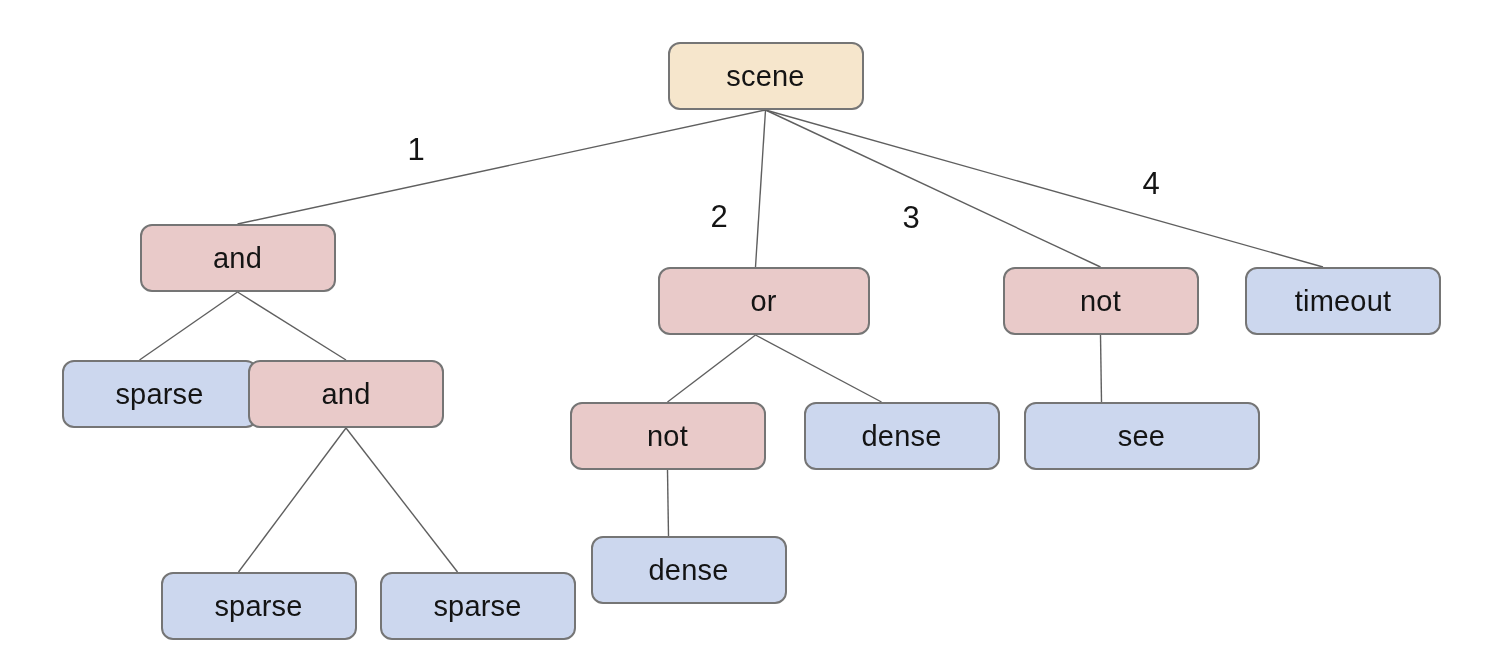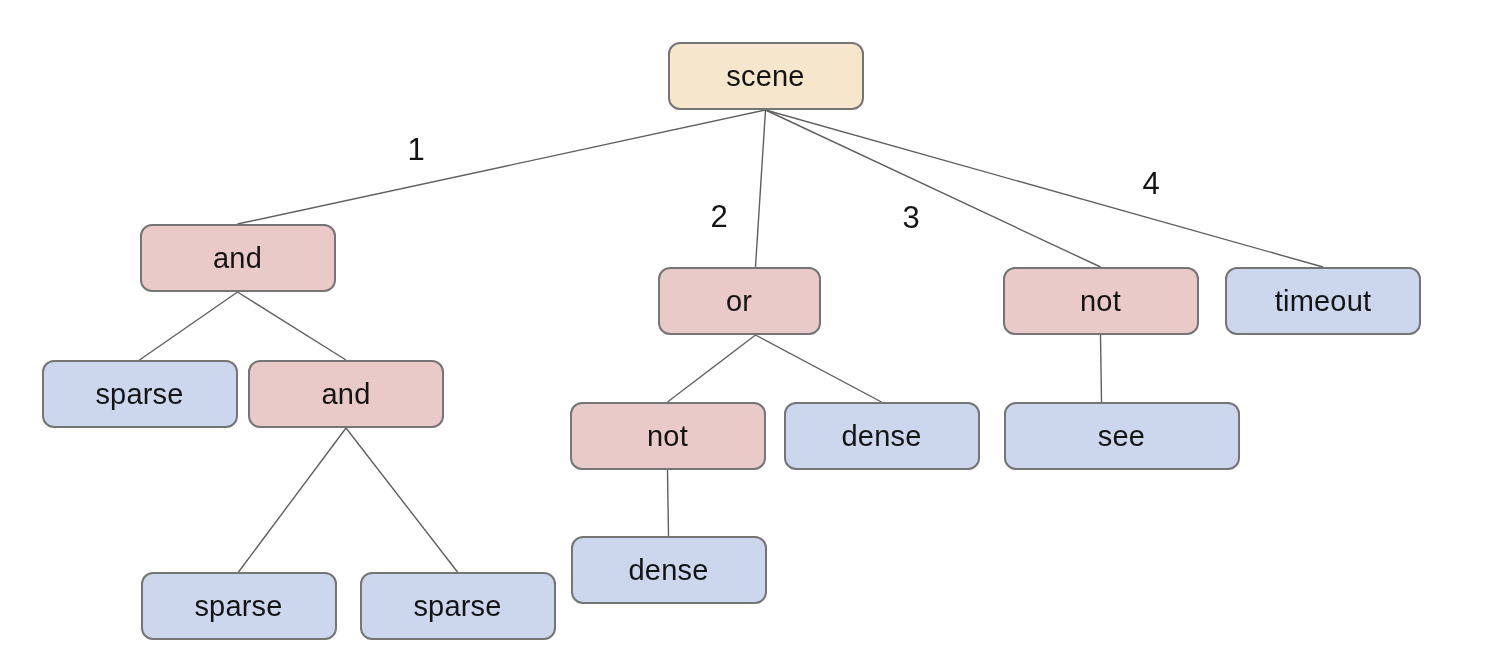--- a/index.html
+++ b/index.html
@@ -32,21 +32,21 @@
     align-items: center;
     justify-content: center;
     font-size: 29px;
     color: #141414;
     letter-spacing: 0.2px;
     line-height: 1;
     user-select: none;
   }
   .node.root     { background: #f6e6cc; }
   .node.operator { background: #e9cac9; }
-  .node.leaf     { background: #ccd7ee; }
+  .node.leaf     { background: #ccd7ee; margin-left: 20px; }
   .edge-label {
     position: absolute;
     transform: translate(-50%, -50%);
     font-size: 31px;
     color: #141414;
     line-height: 1;
     user-select: none;
   }
 </style>
 </head>
@@ -67,21 +67,21 @@
       <line x1="667.5" y1="470" x2="668.5" y2="536" stroke="#5f5f5f" stroke-width="1.4"></line>
       <line x1="1100.5" y1="335" x2="1101.5" y2="402" stroke="#5f5f5f" stroke-width="1.4"></line>
     </svg>
   <div id="nodes-layer">
       <div class="node root" style="left: 667.5px; top: 42px; width: 196px; height: 68px;">
         <span>scene</span>
       </div>
       <div class="node operator" style="left: 139.5px; top: 224px; width: 196px; height: 68px;">
         <span>and</span>
       </div>
-      <div class="node operator" style="left: 657.5px; top: 267px; width: 163px; height: 68px;">
+      <div class="node operator" style="left: 657.5px; top: 267px; width: 212px; height: 68px;">
         <span>or</span>
       </div>
       <div class="node operator" style="left: 1002.5px; top: 267px; width: 196px; height: 68px;">
         <span>not</span>
       </div>
       <div class="node leaf" style="left: 1225px; top: 267px; width: 196px; height: 68px;">
         <span>timeout</span>
       </div>
       <div class="node leaf" style="left: 41.5px; top: 360px; width: 196px; height: 68px;">
         <span>sparse</span>

